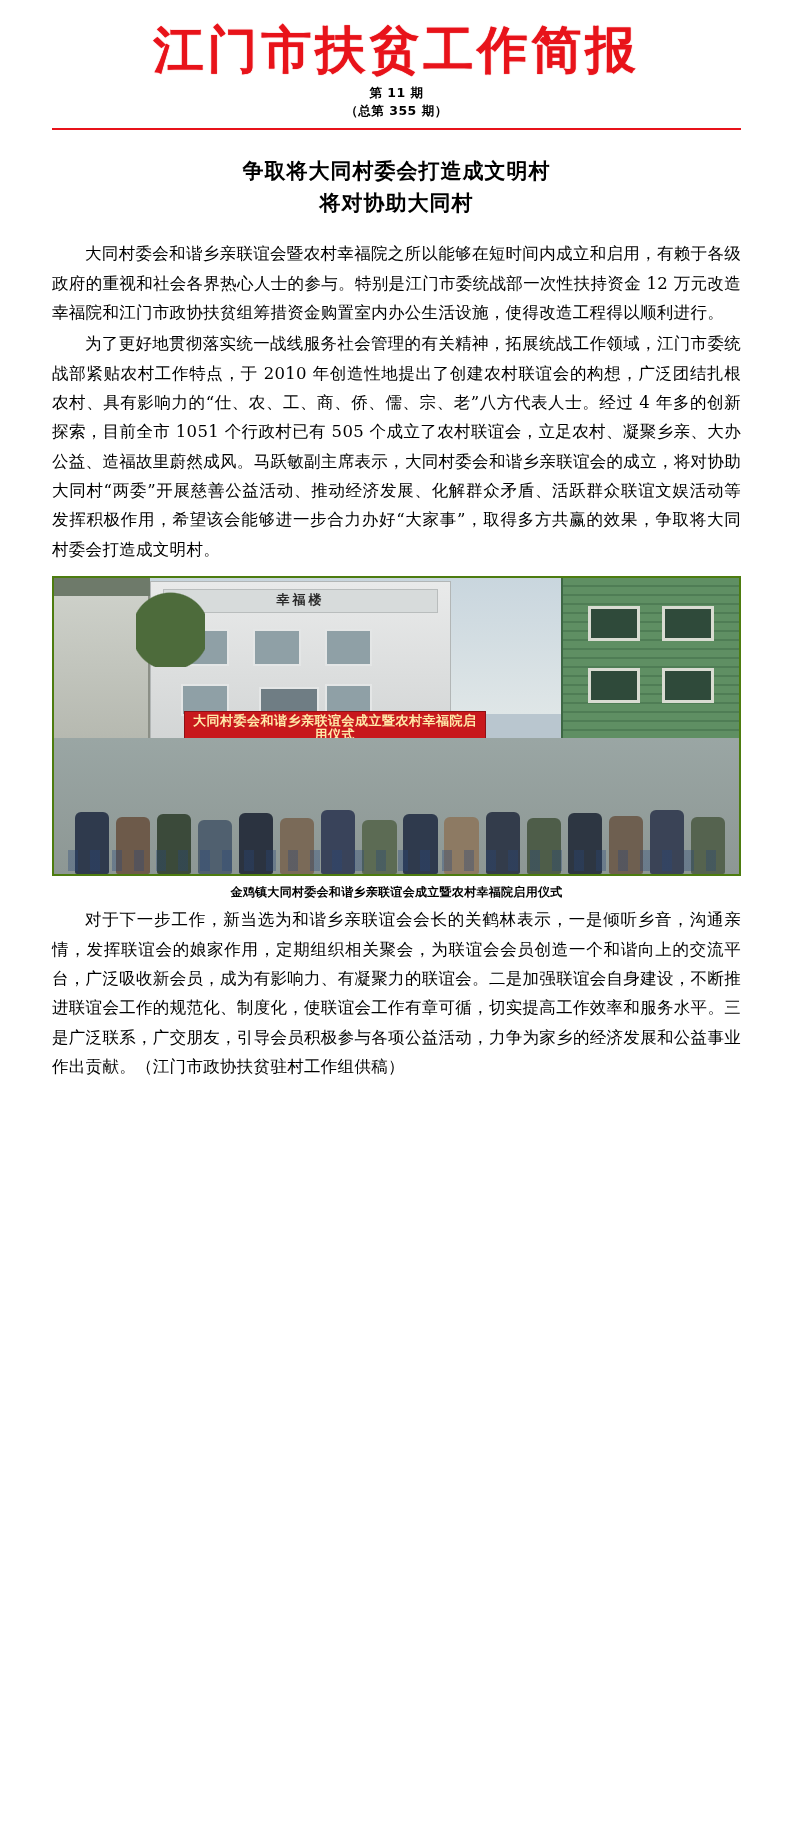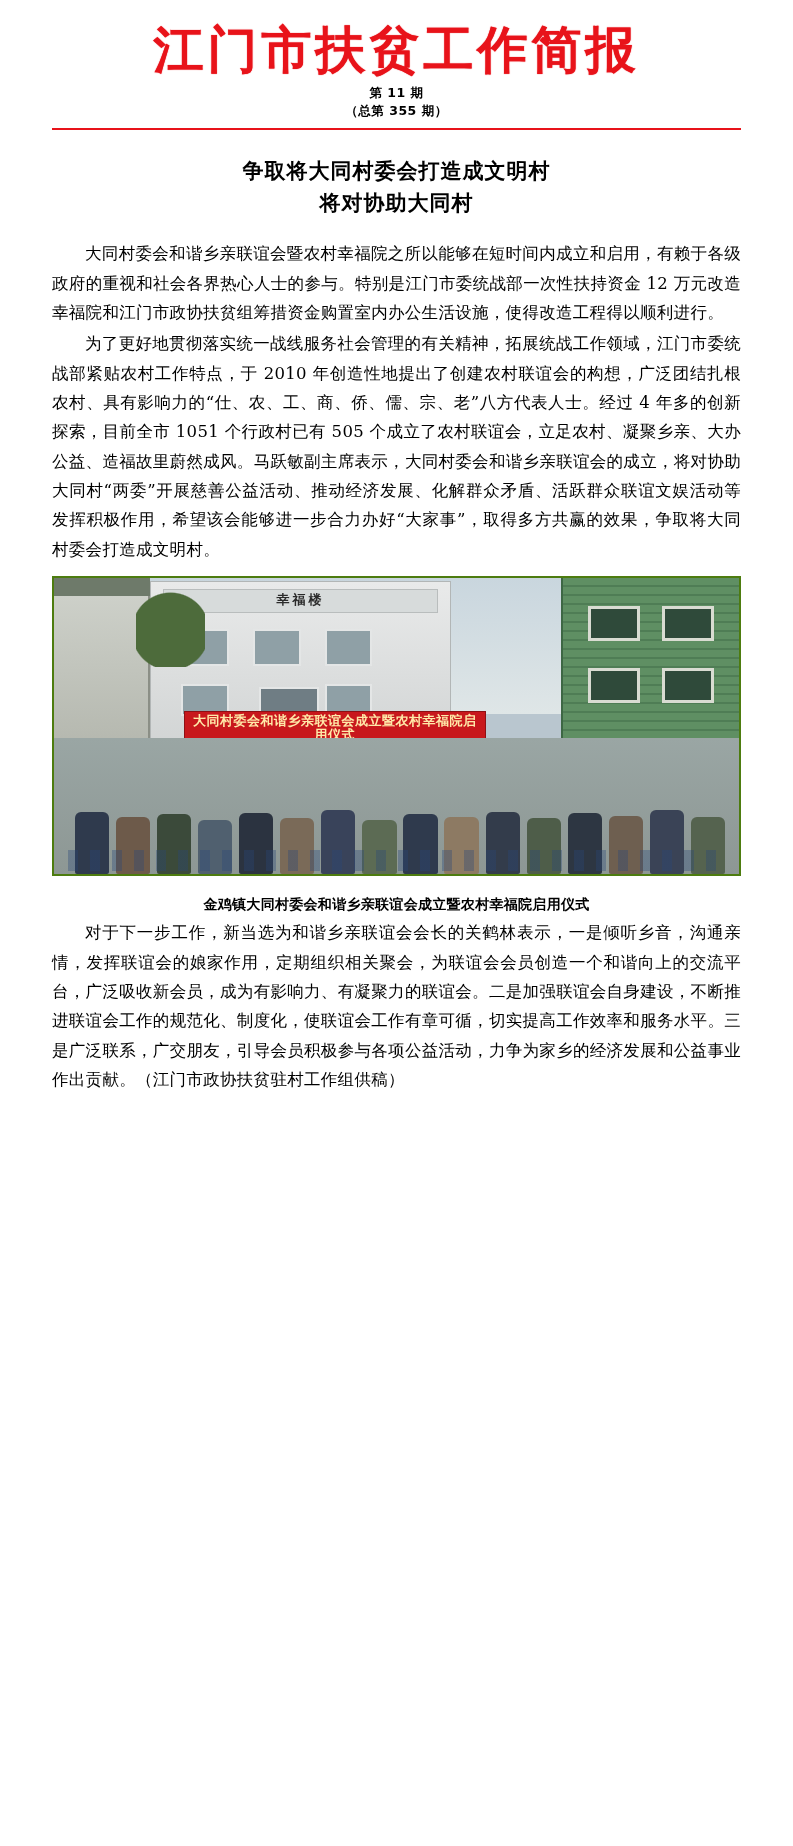--- a/index.html
+++ b/index.html
@@ -160,22 +160,22 @@
   .photo .chairs {
     position: absolute; left: 2%; bottom: 2%; width: 96%; height: 16%;
     background: repeating-linear-gradient(to right,
       rgba(40,70,120,.35) 0 10px, rgba(255,255,255,0) 10px 22px);
   }
   .photo .tree {
     position: absolute; left: 12%; top: 0; width: 10%; height: 30%;
     background: radial-gradient(circle at 50% 60%, #4d6b3b 0 60%, rgba(77,107,59,0) 62%);
   }
   .caption {
-    margin-top: 20px;
-    font-size: 14px;
+    margin-top: 8px;
+    font-size: 12px;
     font-weight: bold;
     font-family: "DejaVu Sans", "Liberation Sans", sans-serif;
     letter-spacing: 0.3px;
     text-align: center;
   }
 </style>
 </head>
 <body>
 
 <div class="page">

